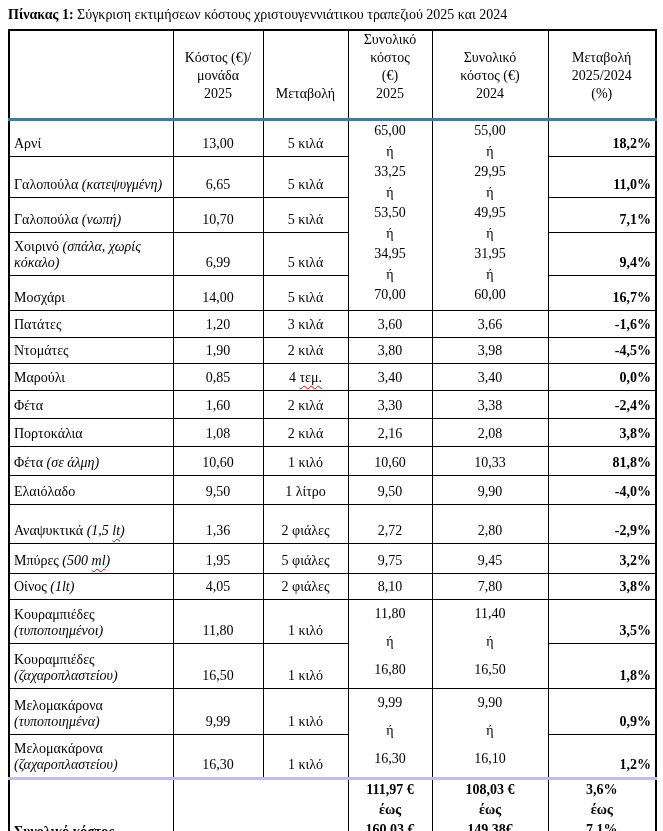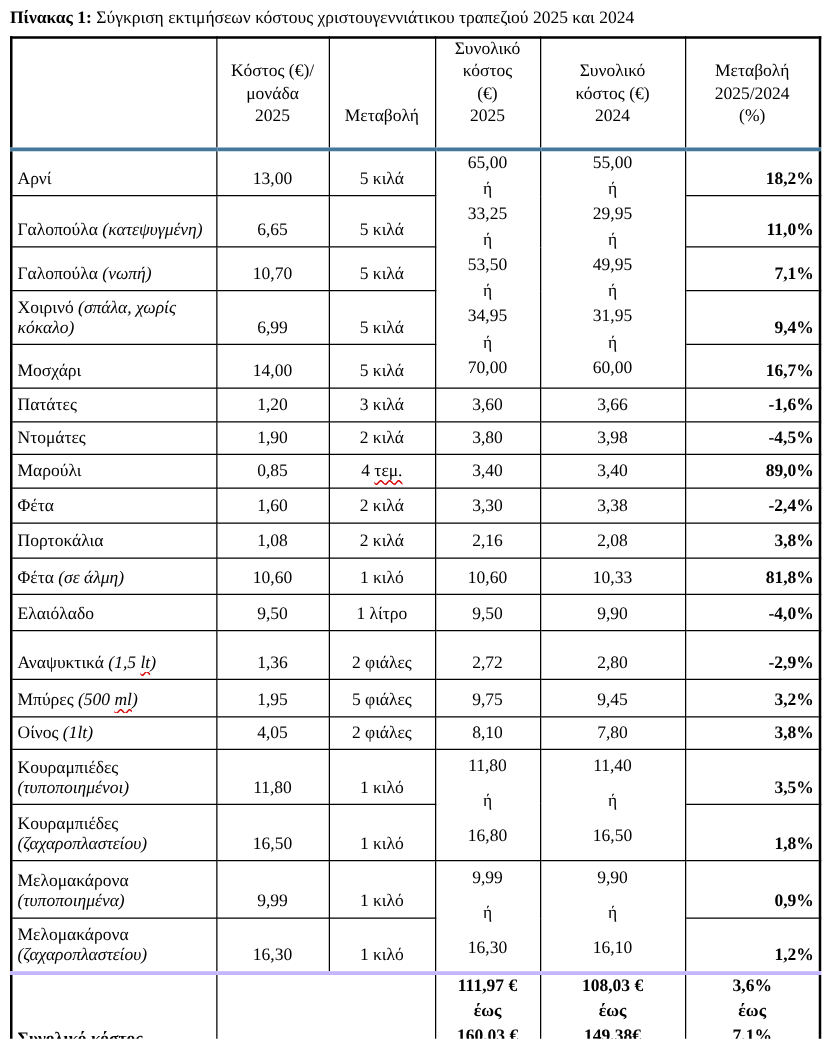--- a/index.html
+++ b/index.html
@@ -165,21 +165,21 @@
         <td class="num">3,98</td>
         <td class="pct">-4,5%</td>
       </tr>
 
       <tr style="height:27px">
         <td class="item"><span>Μαρούλι</span><i></i><i class="wavy"></i><i></i></td>
         <td class="num">0,85</td>
         <td class="num"><span>4 </span><span class="wavy">τεμ.</span></td>
         <td class="num">3,40</td>
         <td class="num">3,40</td>
-        <td class="pct">89,0%</td>
+        <td class="pct">0,0%</td>
       </tr>
 
       <tr style="height:28px">
         <td class="item"><span>Φέτα</span><i></i><i class="wavy"></i><i></i></td>
         <td class="num">1,60</td>
         <td class="num"><span>2 κιλά</span><span class="wavy"></span></td>
         <td class="num">3,30</td>
         <td class="num">3,38</td>
         <td class="pct">-2,4%</td>
       </tr>

